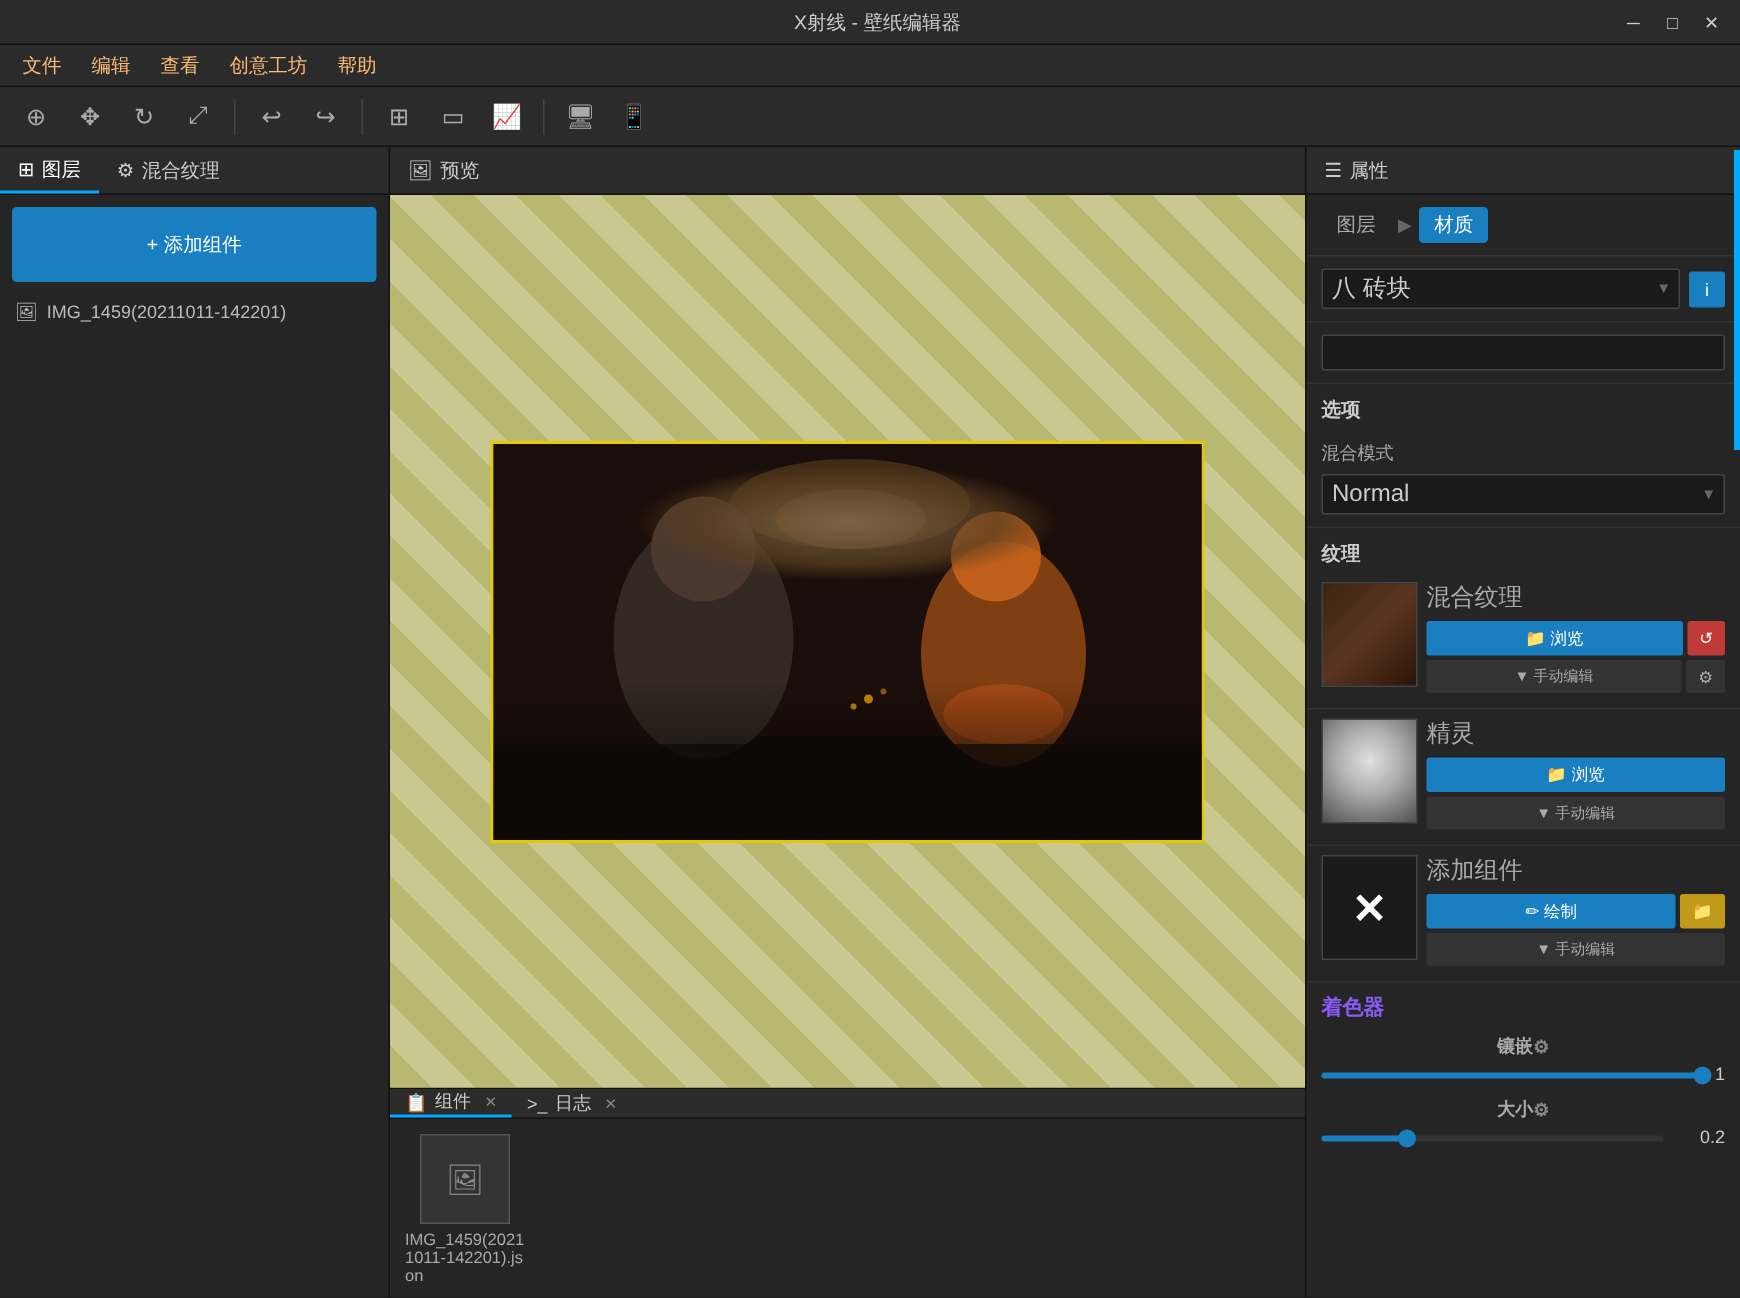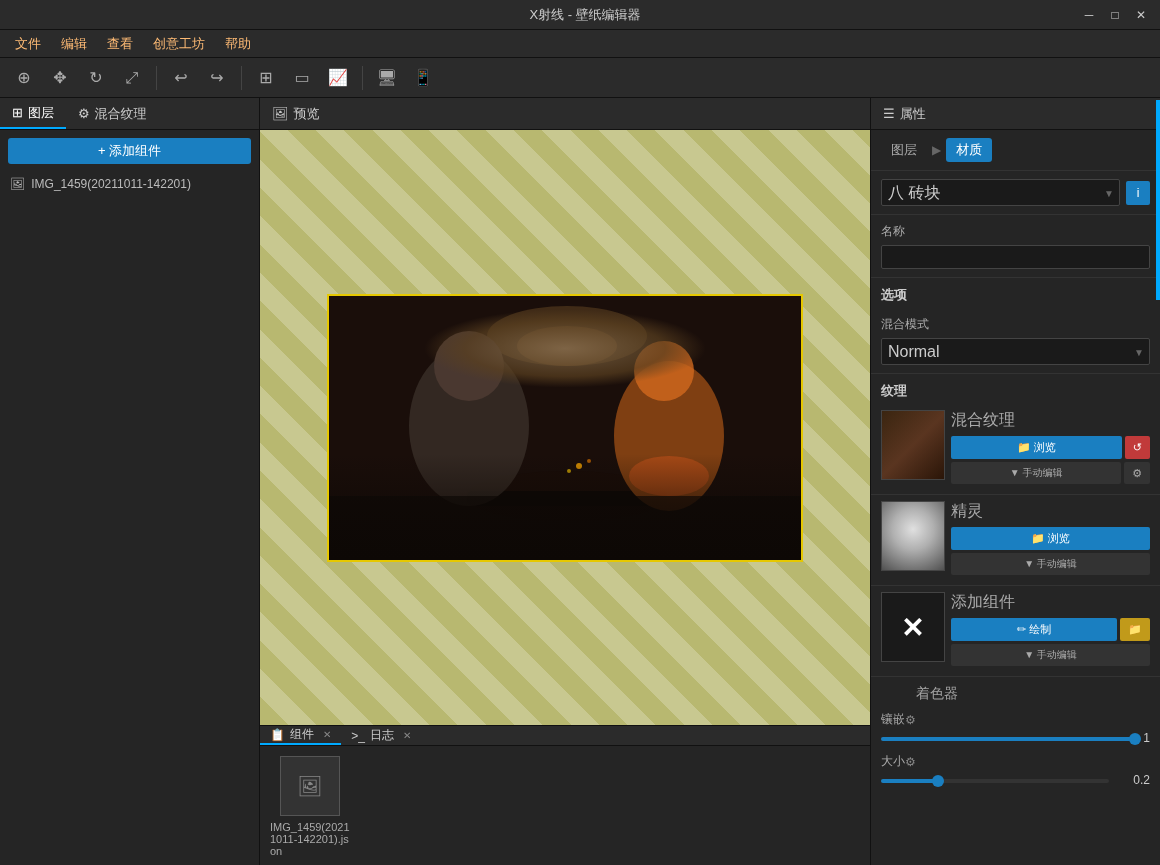--- a/index.html
+++ b/index.html
@@ -125,21 +125,21 @@
       border-bottom: 2px solid #0af;
       color: #fff;
     }
 
     .add-component-btn {
       background: #1a7fc1;
       color: #fff;
       border: none;
       width: calc(100% - 16px);
       margin: 8px;
-      padding: 4px;
+      padding: 16px;
       cursor: pointer;
       border-radius: 3px;
       font-size: 13px;
       display: flex;
       align-items: center;
       justify-content: center;
       gap: 5px;
     }
 
     .layer-item {
@@ -501,33 +501,33 @@
       color: #aaa;
       flex: 0;
       padding: 4px 8px;
     }
 
     .colorizer-section {
       padding: 8px 10px;
     }
     .colorizer-title {
       font-size: 14px;
-      color: #a3a3a3;
-      font-weight: normal;
+      color: #8b5cf6;
+      font-weight: bold;
       margin-bottom: 8px;
-      margin-left: 35px;
     }
     .slider-row {
       margin-bottom: 8px;
     }
     .slider-label-row {
       display: flex;
-      justify-content: flex-start;
+      justify-content: center;
       align-items: center;
       margin-bottom: 3px;
+      font-weight: bold;
     }
     .slider-label {
       font-size: 12px;
       color: #aaa;
     }
     .slider-value {
       font-size: 12px;
       color: #ccc;
     }
     .slider-gear {
@@ -712,21 +712,20 @@
             </select>
             <span class="select-arrow">▼</span>
           </div>
           <div style="background:#1a7fc1; width:24px; height:24px; display:flex; align-items:center; justify-content:center; border-radius:2px; cursor:pointer;">
             <span style="color:#fff; font-size:12px;">i</span>
           </div>
         </div>
       </div>
 
       <div class="prop-section">
-        <div class="prop-label">名称</div>
         <input class="prop-input" type="text" value="" style="">
       </div>
 
       <div class="section-title">选项</div>
 
       <div class="prop-section">
         <div class="prop-label">混合模式</div>
         <div class="select-wrapper">
           <select class="prop-select">
             <option>Normal</option>

